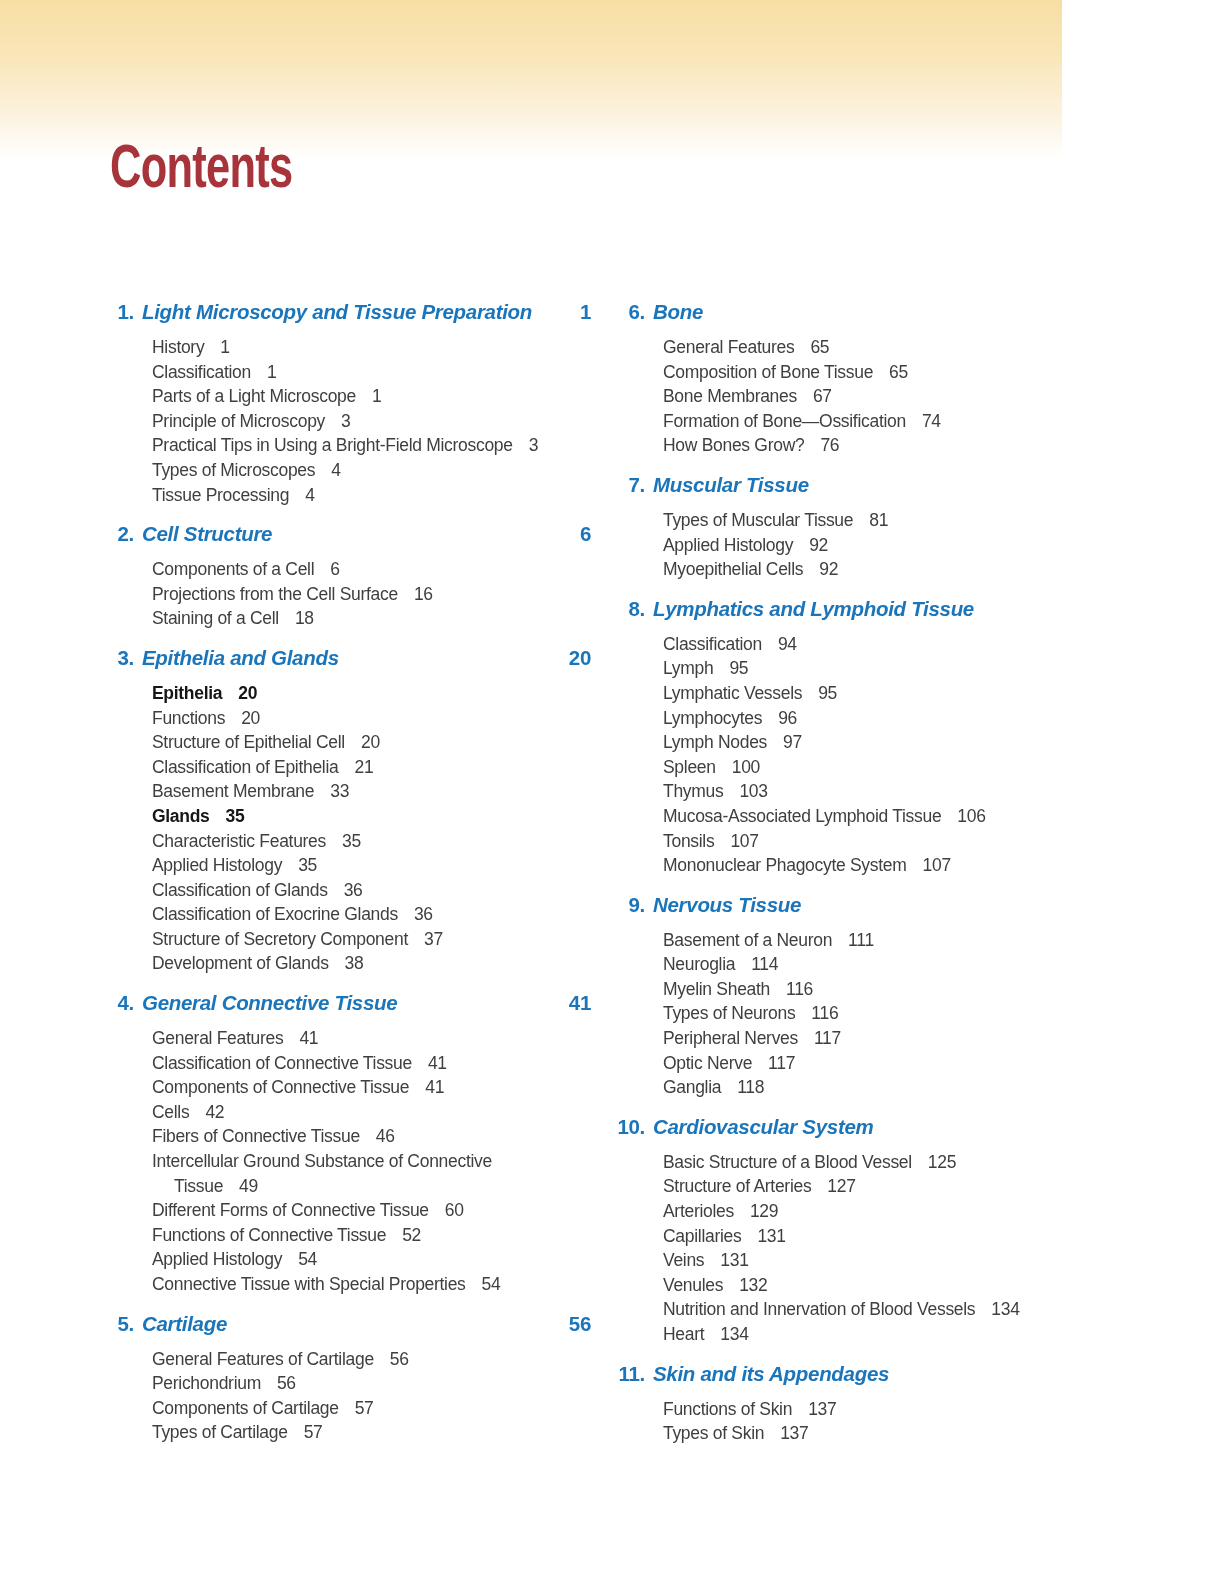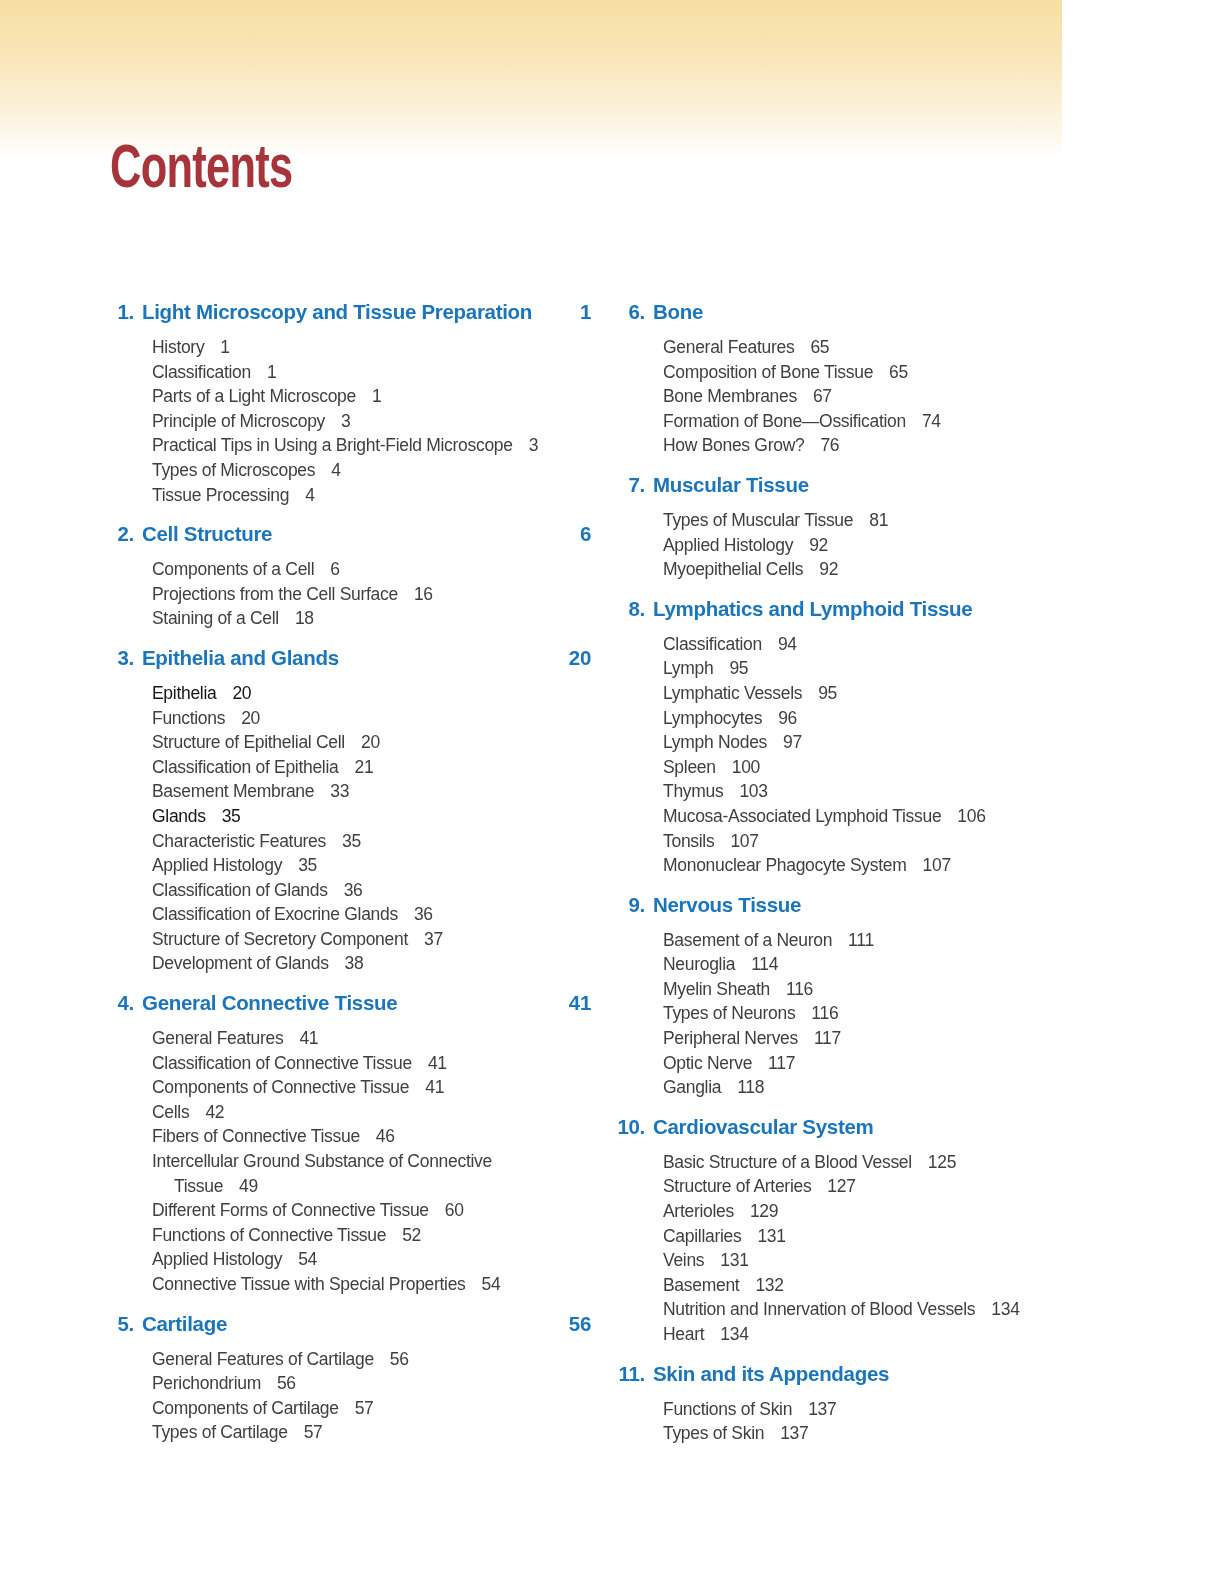--- a/index.html
+++ b/index.html
@@ -48,33 +48,33 @@
     font-size: 20.5px;
     line-height: 26px;
     letter-spacing: -0.3px;
     margin-bottom: 3px;
   }
   .chap-num {
     flex: 0 0 30px;
     text-align: right;
     margin-right: 8px;
   }
-  .chap-title { padding-right: 10px; }
+  .chap-title { padding-right: 10px; font-style: italic; }
   .chap-page { margin-left: auto; }
   .entries { list-style: none; margin: 10px; padding: 0; }
   .entry {
     font-size: 17.5px;
     line-height: 24.6px;
     letter-spacing: -0.3px;
     color: #3f3f42;
     padding-left: 60px;
     text-indent: -22px;
   }
   .entry .entry-label { white-space: pre-wrap; }
-  .entry.bold { font-weight: normal; color: #161616; }
+  .entry.bold { font-weight: bold; color: #161616; }
   .entry-page { margin-left: 16px; }
 </style>
 </head>
 <body>
 
 <div class="page">
   <div class="header-band"></div>
   <h1 class="page-title">Contents</h1>
   <div class="columns">
     <div class="col" id="col-left">
@@ -295,21 +295,21 @@
   <li class="entry"><span class="entry-label">Basic Structure of a Blood Vessel</span><span class="entry-page">125</span></li>
 
   <li class="entry"><span class="entry-label">Structure of Arteries</span><span class="entry-page">127</span></li>
 
   <li class="entry"><span class="entry-label">Arterioles</span><span class="entry-page">129</span></li>
 
   <li class="entry"><span class="entry-label">Capillaries</span><span class="entry-page">131</span></li>
 
   <li class="entry"><span class="entry-label">Veins</span><span class="entry-page">131</span></li>
 
-  <li class="entry"><span class="entry-label">Basement</span><span class="entry-page">132</span></li>
+  <li class="entry"><span class="entry-label">Venules</span><span class="entry-page">132</span></li>
 
   <li class="entry"><span class="entry-label">Nutrition and Innervation of Blood Vessels</span><span class="entry-page">134</span></li>
 
   <li class="entry"><span class="entry-label">Heart</span><span class="entry-page">134</span></li>
 </ul>
   </section>
 
   <section class="chapter">
     <div class="chap-row">
       <span class="chap-num">11.</span>

